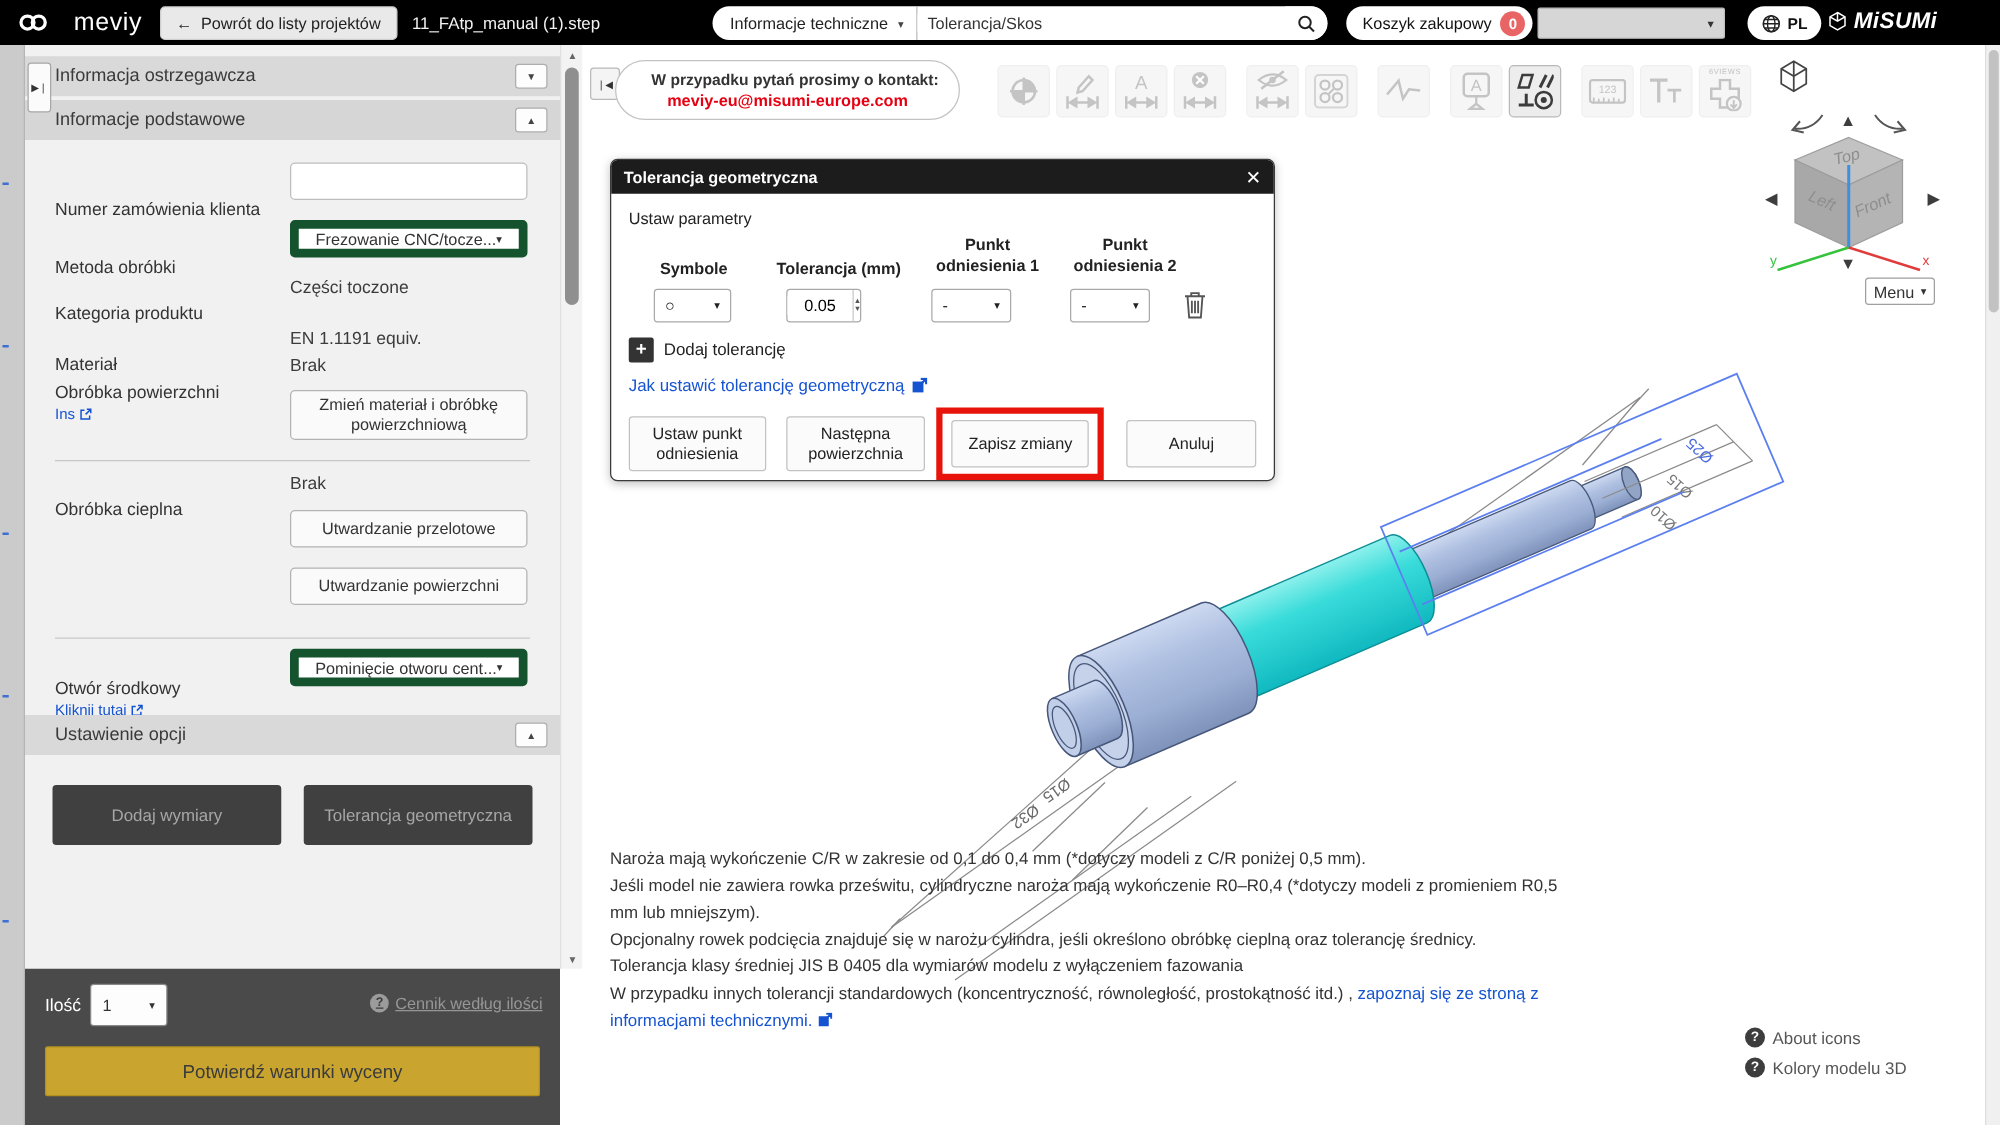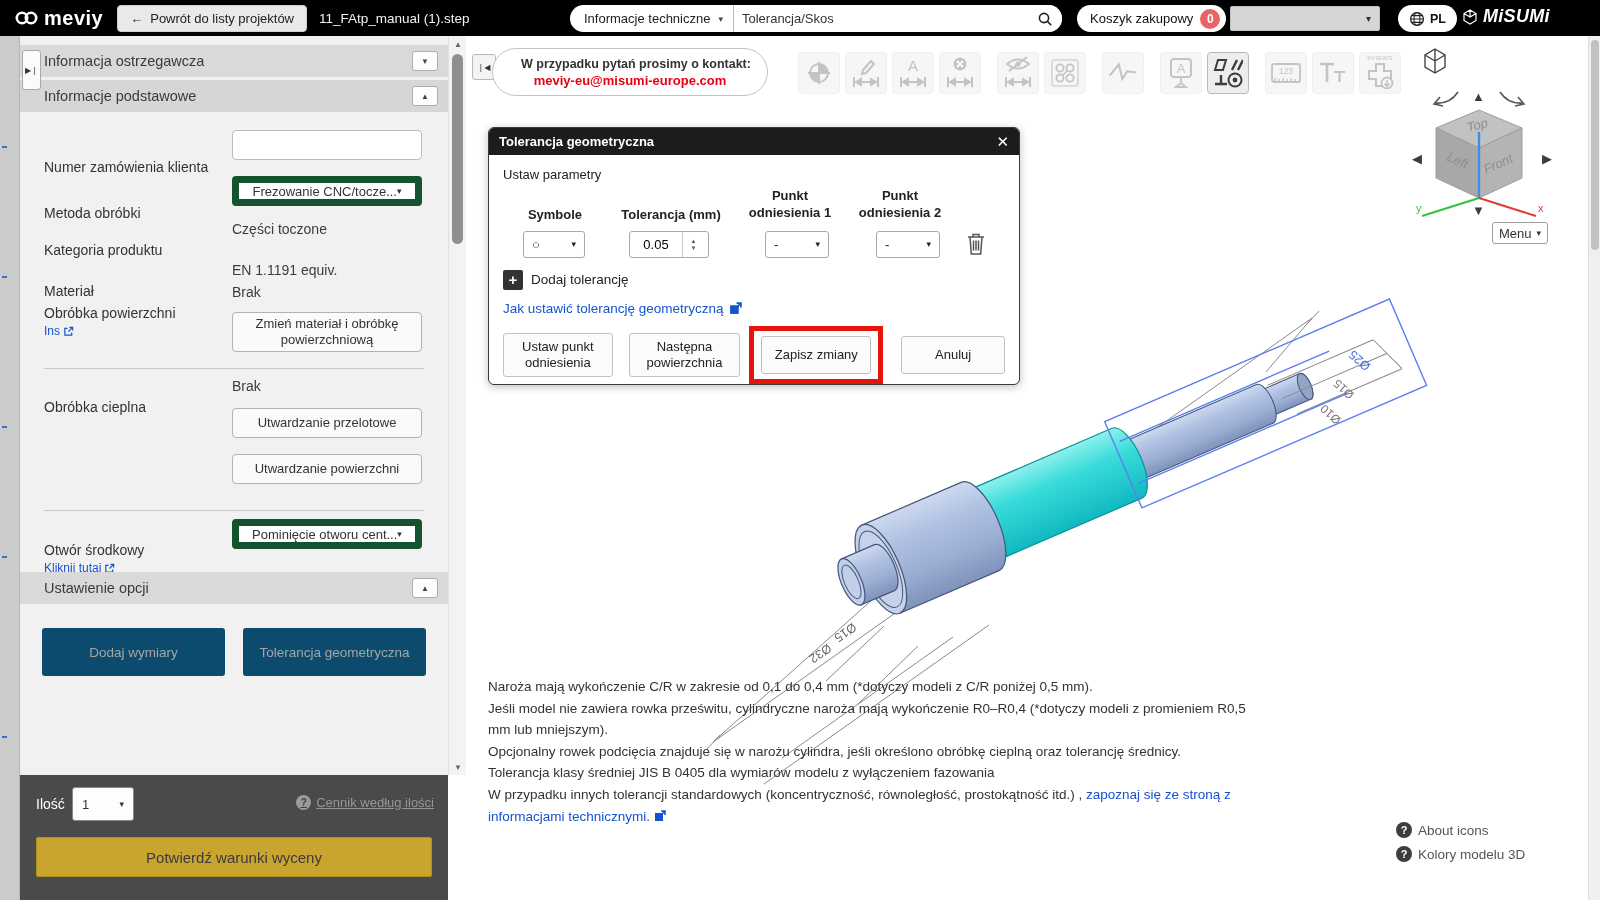--- a/index.html
+++ b/index.html
@@ -1,21 +1,21 @@
 <!DOCTYPE html>
 <html><head>
 <meta charset="utf-8">
 <style>
   * { margin:0; padding:0; box-sizing:border-box; }
   html,body { width:1600px; height:900px; overflow:hidden; font-family:"Liberation Sans",sans-serif; background:#fff; }
   .stage { position:relative; width:1600px; height:900px; background:#fff; }
 
   
   .topbar { position:absolute; left:0; top:0; width:1600px; height:36px; background:#000; display:flex; align-items:center; }
-  .logo { display:flex; align-items:center; gap:4px; color:#fff; font-size:20px; font-weight:bold; margin-left:14px; letter-spacing:.5px; }
+  .logo { display:flex; align-items:center; gap:19px; color:#fff; font-size:20px; font-weight:normal; margin-left:14px; letter-spacing:.5px; }
   .back-btn { margin-left:14px; height:27px; background:#e9e9e9; border:1px solid #cfcfcf; border-radius:4px; color:#222; font-size:13px; display:flex; align-items:center; gap:7px; padding:0 12px; cursor:pointer; }
   .filename { color:#f2f2f2; font-size:13.5px; margin-left:12px; }
   .search-group { position:absolute; left:570px; top:5px; width:492px; height:27px; background:#fff; border-radius:14px; display:flex; align-items:center; overflow:hidden; }
   .search-cat { display:flex; align-items:center; gap:8px; font-size:13px; color:#222; padding:0 10px 0 14px; border-right:1px solid #bbb; height:100%; cursor:pointer; white-space:nowrap; }
   .search-input { flex:1; border:none; outline:none; font-size:13px; color:#333; padding:0 8px; font-family:"Liberation Sans",sans-serif; }
   .search-btn { width:34px; height:100%; display:flex; align-items:center; justify-content:center; cursor:pointer; background:#fff; border:none; }
   .cart-pill { position:absolute; left:1077px; top:5px; height:27px; background:#fff; border-radius:14px; display:flex; align-items:center; gap:7px; padding:0 6px 0 13px; font-size:13px; color:#111; cursor:pointer; }
   .cart-badge { width:20px; height:20px; border-radius:50%; background:#e96464; color:#fff; font-size:12px; font-weight:bold; display:flex; align-items:center; justify-content:center; }
   .part-select { position:absolute; left:1230px; top:6px; width:150px; height:25px; background:#d6d6d6; border:1px solid #c0c0c0; border-radius:2px; display:flex; align-items:center; justify-content:flex-end; padding-right:8px; font-size:11px; color:#333; cursor:pointer; }
   .lang-pill { position:absolute; left:1398px; top:5px; height:27px; background:#fff; border-radius:14px; display:flex; align-items:center; gap:5px; padding:0 11px; font-size:12.5px; font-weight:bold; color:#111; cursor:pointer; }
@@ -28,21 +28,21 @@
   .sb-header { position:absolute; left:0; width:428px; height:32px; background:#d9d9d9; display:flex; align-items:center; justify-content:space-between; padding:0 10px 0 24px; font-size:14.5px; color:#3a3a3a; }
   .sb-toggle { width:26px; height:20px; background:#fdfdfd; border:1px solid #adadad; border-radius:3px; font-size:8px; color:#444; display:flex; align-items:center; justify-content:center; cursor:pointer; }
   .expand-handle { position:absolute; left:2px; top:14px; width:19px; height:40px; background:#fbfbfb; border:1px solid #a8a8a8; border-radius:3px; font-size:8px; color:#333; display:flex; align-items:center; justify-content:center; cursor:pointer; z-index:3; }
   .sb-label { position:absolute; left:24px; color:#333;margin-top:21px; }
   .sb-value { position:absolute; left:212px; color:#3c3c3c; }
   .sb-input { position:absolute; left:212px; width:190px; height:30px; background:#fff; border:1px solid #bdbdbd; border-radius:4px; font-size:13px; padding:0 8px; font-family:"Liberation Sans",sans-serif; }
   .sb-select { position:absolute; left:212px; width:190px; height:30px; background:#fff; border:7px solid #14532d; border-radius:4px; font-size:13px; color:#333; display:flex; align-items:center; justify-content:center; padding:0 9px; cursor:pointer; }
   .sb-btn { position:absolute; left:212px; width:190px; background:#fafafa; border:1px solid #b3b3b3; border-radius:4px; font-size:13px; color:#333; text-align:center; display:flex; align-items:center; justify-content:center; line-height:1.25; cursor:pointer; padding:4px 6px; }
   .sb-hr { position:absolute; left:24px; width:380px; border-top:1px solid #c8c8c8; }
   .mini-link { color:#1553d1; font-size:12px; text-decoration:none; display:inline-flex; align-items:center; gap:3px; cursor:pointer; }
-  .dis-btn { position:absolute; width:183px; height:48px; background:#0c4a6e; border:none; border-radius:3px; color:#a6a6a6; font-size:13.5px; display:flex; align-items:center; justify-content:center; }
+  .dis-btn { position:absolute; width:183px; height:48px; background:#404040; border:none; border-radius:3px; color:#a6a6a6; font-size:13.5px; display:flex; align-items:center; justify-content:center; }
   .sb-footer { position:absolute; left:0; top:739px; width:428px; height:125px; background:#4a4a4a; }
   .qty-label { position:absolute; left:16px; top:21px; color:#fff; font-size:14px; }
   .qty-select { position:absolute; left:52px; top:12px; width:62px; height:34px; background:#fdfdfd; border:1px solid #888; border-radius:3px; display:flex; align-items:center; justify-content:space-between; padding:0 9px; font-size:13px; color:#333; cursor:pointer; }
   .price-link { position:absolute; right:14px; top:20px; color:#969696; font-size:13px; display:flex; align-items:center; gap:5px; cursor:pointer; }
   .price-link span { text-decoration:underline; }
   .q-icon { width:15px; height:15px; border-radius:50%; background:#9b9b9b; color:#3c3c3c; font-size:10px; font-weight:bold; display:flex; align-items:center; justify-content:center; }
   .confirm-btn { position:absolute; left:16px; top:62px; width:396px; height:40px; background:#c9a52f; border:1px solid #b2911f; border-radius:2px; color:#3b3b3b; font-size:15px; display:flex; align-items:center; justify-content:center; cursor:pointer; }
 
   
   .v-scroll { position:absolute; left:448px; top:36px; width:18px; height:739px; background:#f3f3f3; border-left:1px solid #e0e0e0; }
@@ -74,21 +74,21 @@
   .dlg-head { height:27px; background:#1c1c1c; border-radius:5px 5px 0 0; display:flex; align-items:center; justify-content:space-between; padding:0 10px; }
   .dlg-title { color:#fff; font-size:13px; font-weight:bold; }
   .dlg-close { color:#fff; font-size:15px; cursor:pointer; background:none; border:none; font-family:"Liberation Sans",sans-serif; }
   .dlg-body { padding:12px 14px 0 14px; }
   .dlg-sub { font-size:13px; color:#222; margin-bottom:6px; }
   .dlg-cols { display:flex; align-items:flex-end; text-align:center; font-size:13px; font-weight:bold; color:#222; }
   .dlg-cols .c1{width:104px;} .dlg-cols .c2{width:128px;} .dlg-cols .c3{width:110px;line-height:1.3;} .dlg-cols .c4{width:110px;line-height:1.3;}
   .dlg-row { display:flex; align-items:center; margin-top:9px; }
   .ctl { background:#fff; border:1px solid #a9a9a9; border-radius:3px; height:27px; display:flex; align-items:center; justify-content:space-between; font-size:13px; color:#222; cursor:pointer; }
   .sym-select { width:62px; margin-left:20px; padding:0 8px; }
-  .tol-input-wrap { width:80px; margin-left:44px; border:1px solid #a9a9a9; border-radius:3px; height:27px; display:flex; align-items:center; }
+  .tol-input-wrap { width:60px; margin-left:44px; border:1px solid #a9a9a9; border-radius:3px; height:27px; display:flex; align-items:center; }
   .tol-input { width:52px; border:none; outline:none; font-size:13px; text-align:center; font-family:"Liberation Sans",sans-serif; }
   .spin { width:22px; height:100%; border-left:1px solid #c9c9c9; display:flex; flex-direction:column; align-items:center; justify-content:center; font-size:6px; color:#555; cursor:pointer; gap:1px; }
   .datum-select { width:64px; padding:0 8px; }
   .d1 { margin-left:56px; } .d2 { margin-left:47px; }
   .trash { margin-left:26px; cursor:pointer; }
   .add-tol { display:flex; align-items:center; gap:8px; margin-top:12px; font-size:13.5px; color:#222; cursor:pointer; }
   .plus-box { width:20px; height:20px; background:#333; color:#fff; font-size:15px; font-weight:bold; display:flex; align-items:center; justify-content:center; border-radius:2px; }
   .dlg-link { margin-top:11px; font-size:13.5px; color:#1553d1; display:flex; align-items:center; gap:5px; cursor:pointer; }
   .dlg-btns { display:flex; align-items:center; margin-top:10px; }
   .dlg-btn { background:#fbfbfb; border:1px solid #c2c2c2; border-radius:3px; font-size:13px; color:#222; text-align:center; line-height:1.25; cursor:pointer; padding:5px 8px; min-height:38px; display:flex; align-items:center; justify-content:center; font-family:"Liberation Sans",sans-serif; }

